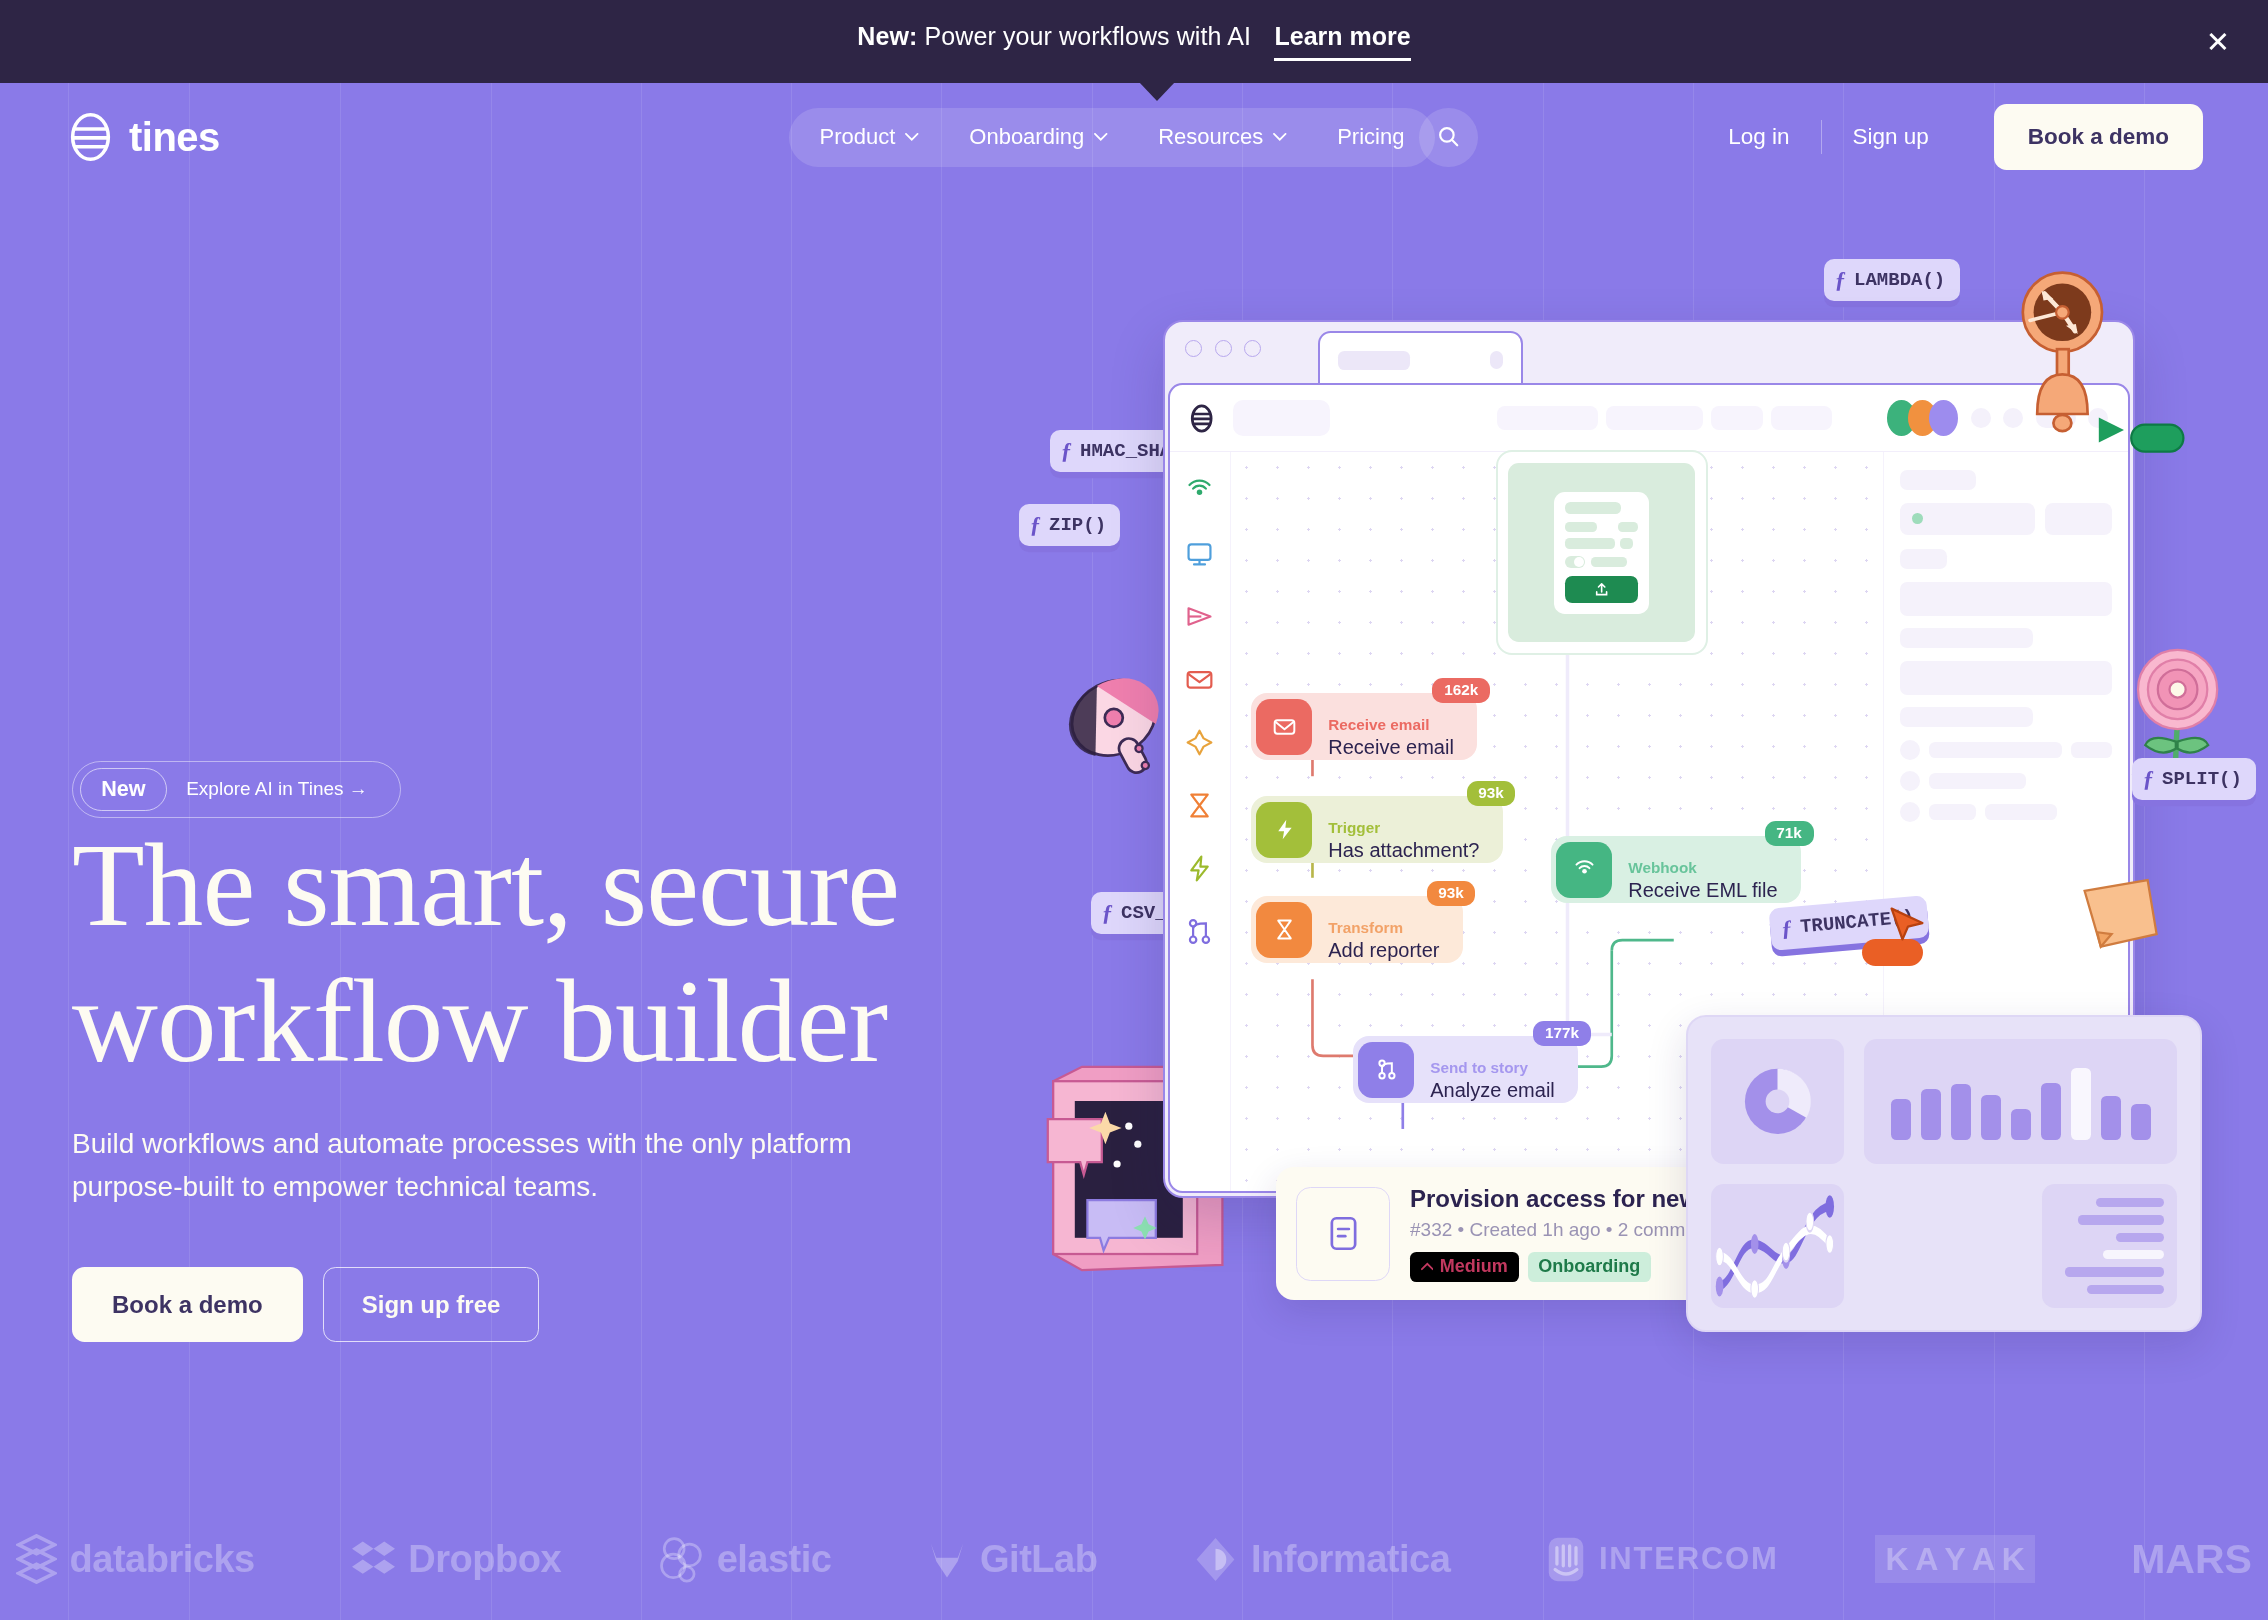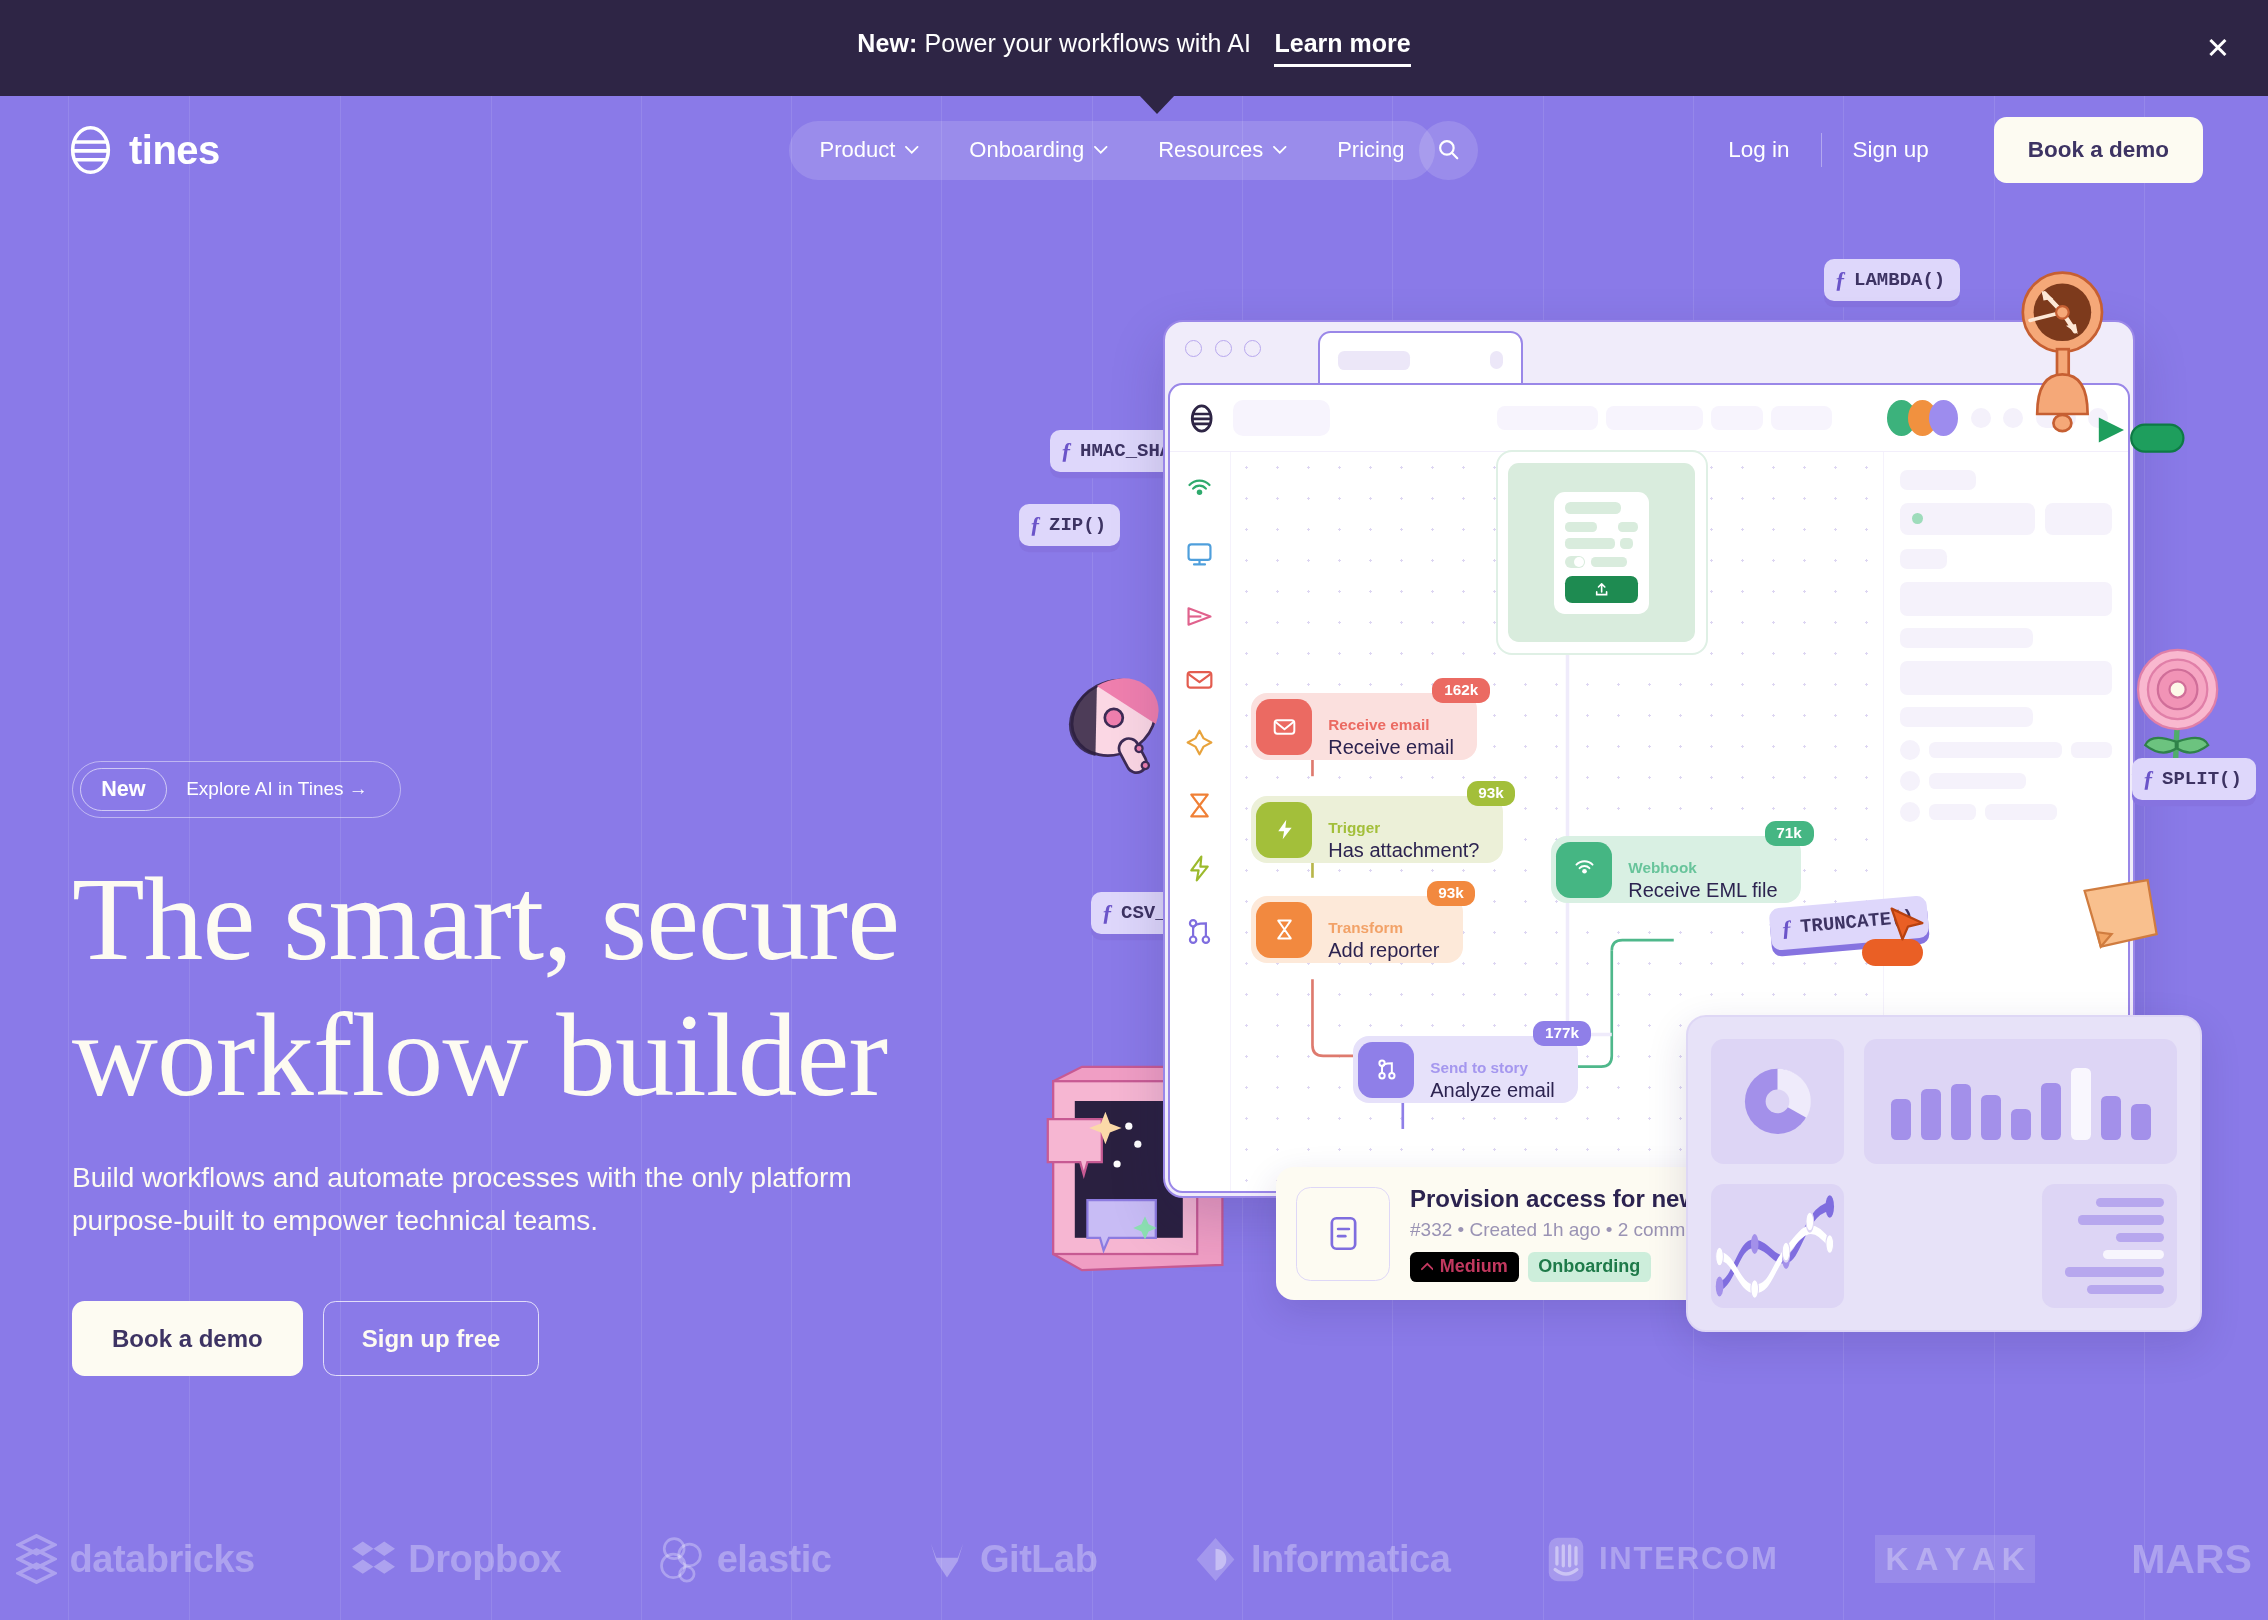--- a/index.html
+++ b/index.html
@@ -17,21 +17,21 @@
     z-index: 0;
   }
   .grid-lines span {
     position: absolute; top: 0; bottom: 0; width: 0.9px;
     background: rgba(255,255,255,0.10);
   }
 
   
   .banner {
     position: relative;
-    height: 96px;
+    height: 83px;
     background: #2e2545;
     display: flex;
     align-items: center;
     justify-content: center;
     z-index: 40;
   }
   .banner-inner { display: flex; align-items: baseline; gap: 23.4px; }
   .banner-text { color: #ffffff; font-size: 25px; letter-spacing: 0.1px; }
   .banner-text b { font-weight: 700; }
   .banner-link {
@@ -115,21 +115,20 @@
   }
   .badge-text { color: #fff; font-size: 19px; font-weight: 400; padding: 0 23.4px 0 16px; white-space: nowrap; }
 
   .headline {
     font-family: "Liberation Serif", serif;
     color: #fdfbf2;
     font-size: 119px;
     line-height: 1.14;
     font-weight: 400;
     letter-spacing: -0.9px;
-    margin-top: 34px;
   }
   .subhead {
     color: #fdfbf2; font-size: 28px; line-height: 1.52; margin-top: 34px; max-width: 855px;
   }
   .cta-row { display: flex; gap: 20px; margin-top: 59px; }
   .btn-primary {
     background: #fdfbf2; color: #3d3363; font-size: 24px; font-weight: 600;
     border: none; border-radius: 12.6px; padding: 22.5px 40px; cursor: pointer; white-space: nowrap;
   }
   .btn-ghost {

